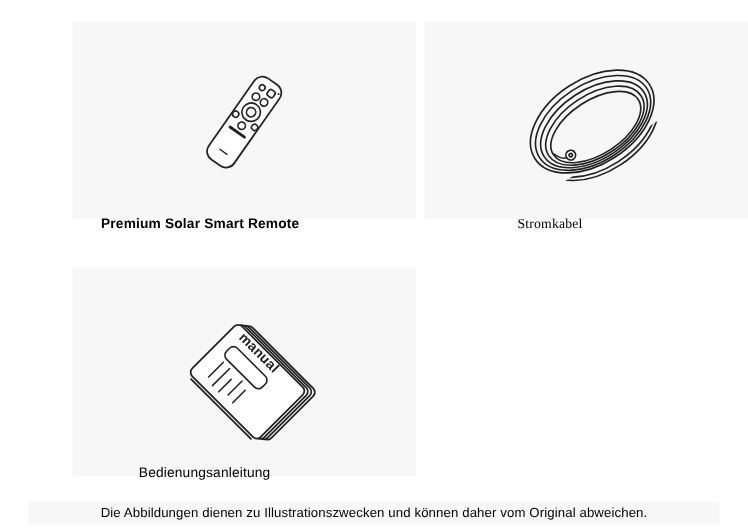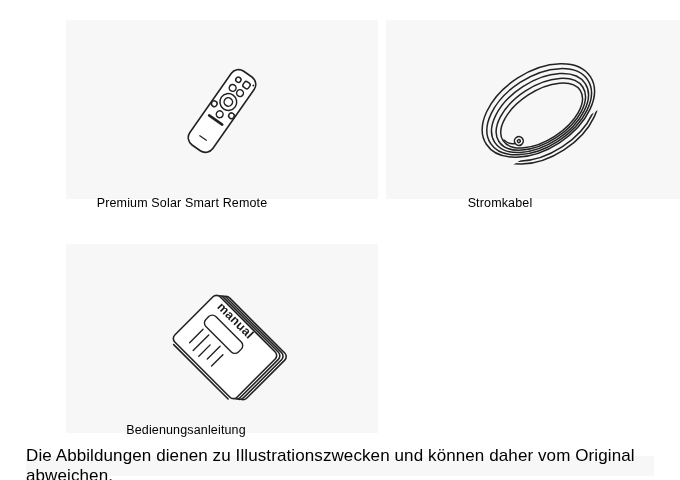--- a/index.html
+++ b/index.html
@@ -23,30 +23,30 @@
   .tile svg{display:block;width:100%;height:100%;}
   .tile-a{left:26px;top:4px;width:312px;height:179px;}
   .tile-b{left:346px;top:4px;width:308px;height:179px;}
   .tile-c{left:26px;top:228px;width:312px;height:189px;}
   .caption{
     position:absolute;
     display:flex;align-items:center;justify-content:center;
     color:var(--text);
     font-size:12.5px;font-weight:500;letter-spacing:.15px;
   }
-  .cap-a{left:26px;top:183px;width:312px;height:40px;}
-  .cap-b{left:346px;top:183px;width:308px;height:40px;}
+  .cap-a{left:26px;top:183px;width:312px;height:40px;font-weight:bold;}
+  .cap-b{left:346px;top:183px;width:308px;height:40px;font-family:Liberation Serif, serif;}
   .cap-c{left:30px;top:415px;width:312px;height:30px;}
   .disclaimer{
     position:absolute;
     left:26px;top:456px;width:628px;height:20px;
     background:var(--tile-bg);
     display:flex;align-items:center;justify-content:center;
     color:var(--text);
-    font-size:17px;font-weight:400;letter-spacing:.1px;
+    font-size:12px;font-weight:400;letter-spacing:.1px;
   }
   .stroke{fill:none;stroke:var(--line);stroke-width:1.5;}
   .stroke-fill{fill:#ffffff;stroke:var(--line);stroke-width:1.6;}
   .thin{fill:none;stroke:var(--line);stroke-width:1.4;stroke-linecap:round;}
   .manual-text{
     font-family:"Liberation Sans", sans-serif;
     font-size:12.5px;font-weight:700;letter-spacing:.3px;
     fill:#1a1a1a;
   }
 </style>

